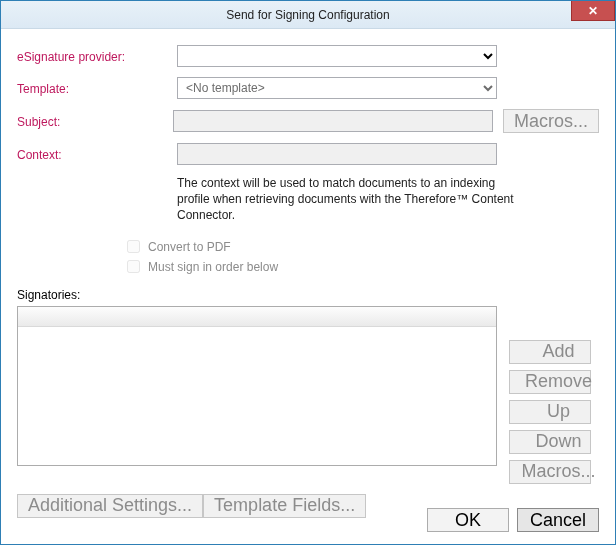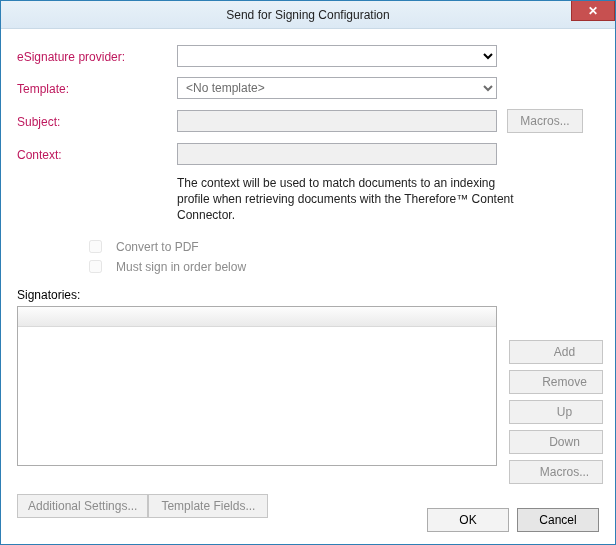--- a/index.html
+++ b/index.html
@@ -86,46 +86,46 @@
     background: #f0f0f0;
     color: #555;
   }
   .btn {
     border: 1px solid #acacac;
     background: #eaeaea;
     height: 24px;
     min-width: 76px;
     padding: 0 10px;
     font-family: inherit;
-    font-size: 12px;
+    font-size: 18px;
     cursor: default;
     text-align: center;
     display: inline-flex;
     align-items: center;
     justify-content: center;
   }
   .btn.disabled {
     color: #8c8c8c;
     border-color: #c6c6c6;
     background: #f1f1f1;
   }
   .helptext {
     color: #222;
     font-size: 12px;
     margin-left: 160px;
     width: 340px;
     line-height: 1.35;
     margin-bottom: 16px;
   }
   .chk-row {
-    margin-left: 72px;
+    margin-left: 110px;
     margin-bottom: 6px;
     display: flex;
     align-items: center;
-    gap: 14px;
+    gap: 8px;
   }
   .chk-row input[type=checkbox] {
     width: 13px;
     height: 13px;
     margin: 0;
   }
   .chk-row.disabled label { color: #8c8c8c; }
   .chk-row.disabled input { opacity: .55; }
   .signatories-label {
     margin-top: 14px;
@@ -146,21 +146,21 @@
     background: linear-gradient(#fdfdfd, #eaeaea);
     border-bottom: 1px solid #d9d9d9;
   }
   .side-btns {
     width: 90px;
     display: flex;
     flex-direction: column;
     gap: 6px;
     padding-top: 34px;
   }
-  .side-btns .btn { width: 94px; min-width: 0; padding-left: 27px; }
+  .side-btns .btn { width: 82px; min-width: 0; padding-left: 27px; }
   .bottom-left {
     margin-top: 10px;
     display: flex;
   }
   .bottom-left .btn { min-width: 120px; }
   .footer {
     position: absolute;
     right: 16px;
     bottom: 12px;
     display: flex;

